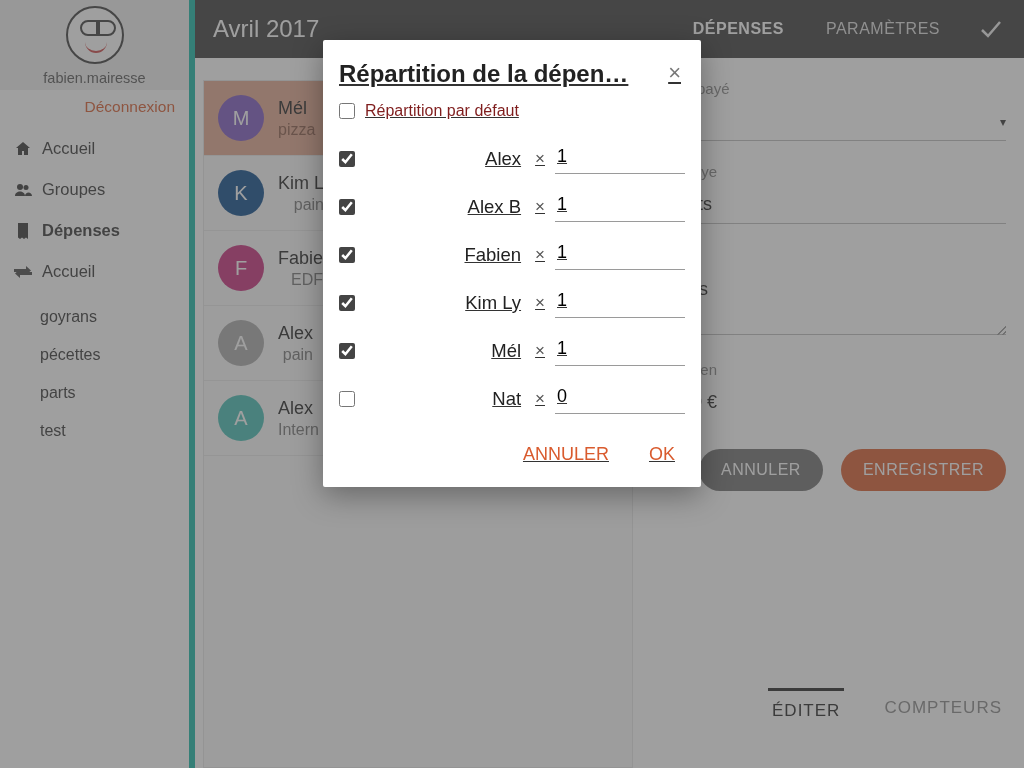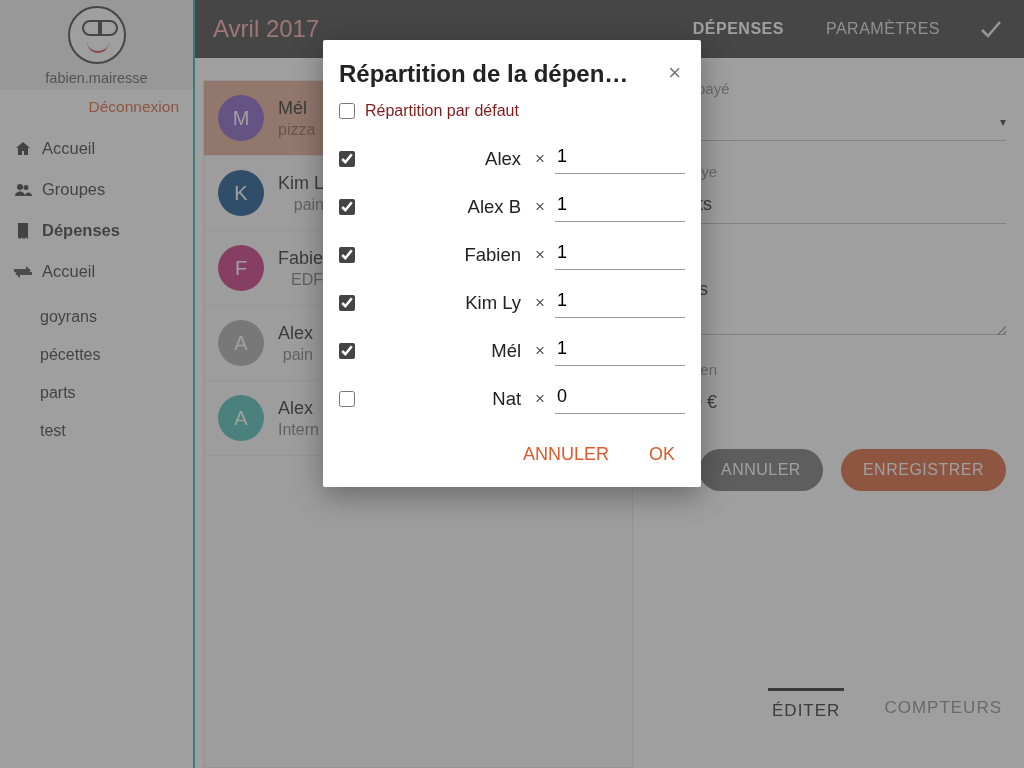--- a/index.html
+++ b/index.html
@@ -1,37 +1,37 @@
 <!DOCTYPE html>
 <html><head>
 <meta charset="utf-8">
 <style>
   * { box-sizing: border-box; margin: 0; padding: 0; }
   html, body { width: 1024px; height: 768px; overflow: hidden; font-family: "Segoe UI", Arial, sans-serif; background: #fff; color: #333; }
   .app { display: flex; width: 1024px; height: 768px; position: relative; }
 
   
-  .sidebar { width: 195px; background: #fff; border-right: 2px solid #14b8a6; display: flex; flex-direction: column; }
+  .sidebar { width: 195px; background: #fff; border-right: 6px solid #14b8a6; display: flex; flex-direction: column; }
   .profile { display: flex; flex-direction: column; align-items: center; padding: 6px 0 4px; background: #f0f0f0; }
   .avatar-face { width: 58px; height: 58px; border-radius: 50%; background: #fff; border: 2px solid #3a3a3a; position: relative; }
   .avatar-face::before { content:""; position:absolute; top:12px; left:12px; width:32px; height:12px; border:2px solid #3a3a3a; border-radius:8px; background: linear-gradient(to right, #fff 0 45%, #3a3a3a 45% 55%, #fff 55%); }
   .avatar-face::after { content:""; position:absolute; bottom:9px; left:17px; width:22px; height:10px; border-bottom:2px solid #c44; border-radius:0 0 12px 12px; }
   .username { margin-top: 6px; font-size: 14.5px; color: #555; }
   .logout { align-self: flex-end; padding: 8px 14px 10px; color: #d95b2e; font-size: 15.5px; cursor: pointer; }
   .nav { padding: 2px 0; }
   .nav-item { display:flex; align-items:center; gap:10px; padding: 11px 14px; font-size: 16.5px; color:#333; cursor:pointer; }
   .nav-item.active { font-weight:700; }
   .nav-item .ico { width:18px; display:inline-flex; justify-content:center; color:#333; }
   .subnav { padding: 4px 0 0 40px; }
   .sub-item { padding: 10px 0; font-size: 16px; color:#333; cursor:pointer; }
 
   
   .main { flex:1; background:#fff; display:flex; flex-direction:column; }
   .topbar { height:58px; background:#3a3a3a; color:#e8e8e8; display:flex; align-items:center; padding:0 18px; gap:30px; }
-  .topbar-title { font-size:24px; font-weight:400; flex:1; color:#fca5a5; }
+  .topbar-title { font-size:24px; font-weight:400; flex:1; color:#ffffff; }
   .top-tab { font-size:16px; letter-spacing:0.5px; padding:0 6px; cursor:pointer; color:#ddd; }
   .top-tab.active { font-weight:700; color:#fff; }
   .check-btn { width:30px; height:30px; display:flex; align-items:center; justify-content:center; font-size:24px; color:#eee; cursor:pointer; }
 
   .content { flex:1; display:flex; padding:22px 18px 0 8px; gap:24px; position:relative; }
 
   
   .expense-list { width: 430px; background:#fbfbfb; border:1px solid #e6e6e6; }
   .exp-row { display:flex; align-items:center; gap:14px; padding:14px 14px; border-bottom:1px solid #e8e8e8; cursor:pointer; }
   .exp-row.selected { background:#e3a78f; }
@@ -57,21 +57,21 @@
   .btn-cancel { background:#6f6f6f; }
   .btn-save { background:#d95b2e; }
 
   
   .bottom-tabs { position:absolute; right:18px; bottom:37px; display:flex; gap:36px; }
   .btab { font-size:17px; letter-spacing:1px; color:#888; padding:10px 4px; cursor:pointer; }
   .btab.active { color:#222; font-weight:500; border-top:3px solid #222; }
 
   
   .scrim { position:absolute; inset:0; background:rgba(80,80,80,0.55); display:flex; align-items:flex-start; justify-content:center; padding-top:40px; }
-  .modal { width:378px; background:#fff; border-radius:2px; box-shadow:0 8px 30px rgba(0,0,0,0.35); padding:20px 16px 16px; }
+  .modal { width:378px; background:#fff; border-radius:2px; box-shadow:0 8px 30px rgba(0,0,0,0.35); padding:20px 16px 16px;text-decoration:underline; }
   .modal-head { display:flex; align-items:flex-start; justify-content:space-between; margin-bottom:14px; }
   .modal-title { font-size:24px; font-weight:600; color:#222; }
   .modal-close { font-size:22px; color:#777; cursor:pointer; padding:0 4px; }
   .def-row { display:flex; align-items:center; gap:10px; margin: 4px 0 24px; }
   .def-row label { color:#7f1d1d; font-size:16px; }
   .share-row { display:flex; align-items:center; gap:10px; margin-bottom:18px; }
   .share-row .name { flex:1; text-align:right; font-size:18.5px; color:#222; padding-right:4px; white-space:nowrap; }
   .share-row .mult { font-size:17px; color:#555; }
   .share-row input[type=text] { width:130px; border:none; border-bottom:1.5px solid #9a9a9a; font-size:18px; padding:2px 0 6px 2px; font-family:inherit; outline:none; }
   input[type=checkbox] { width:16px; height:16px; cursor:pointer; accent-color:#444; }

